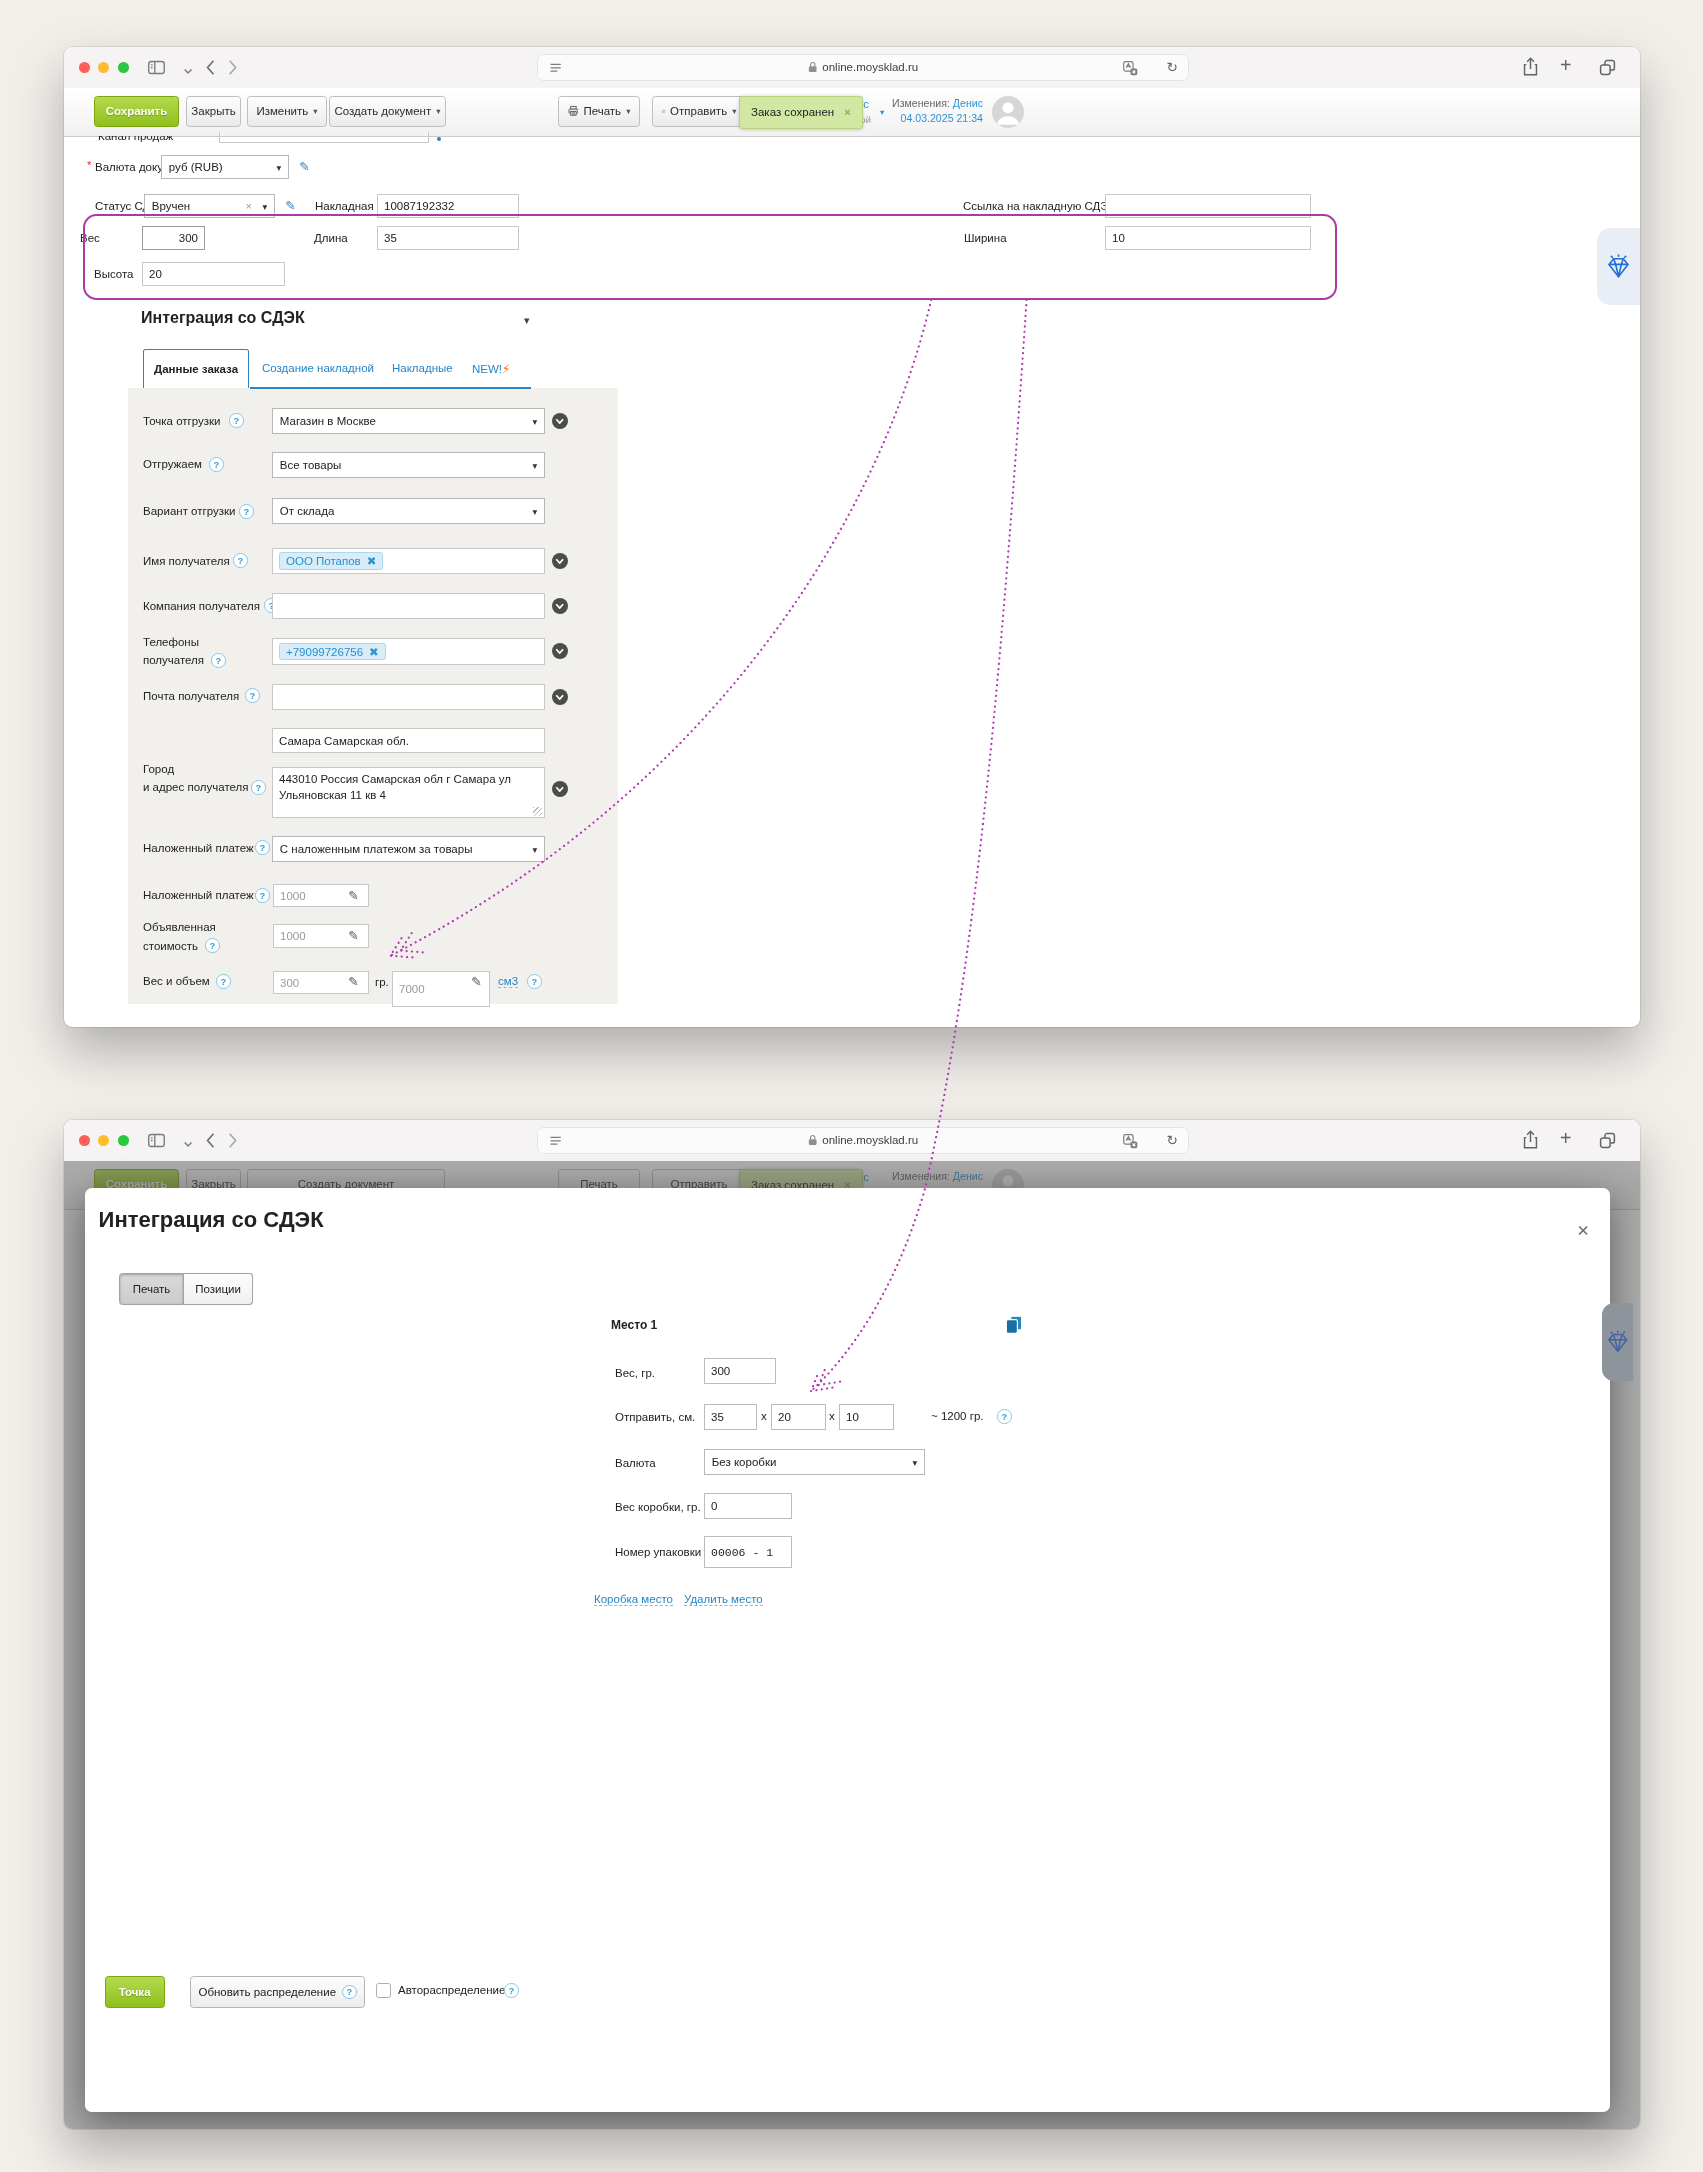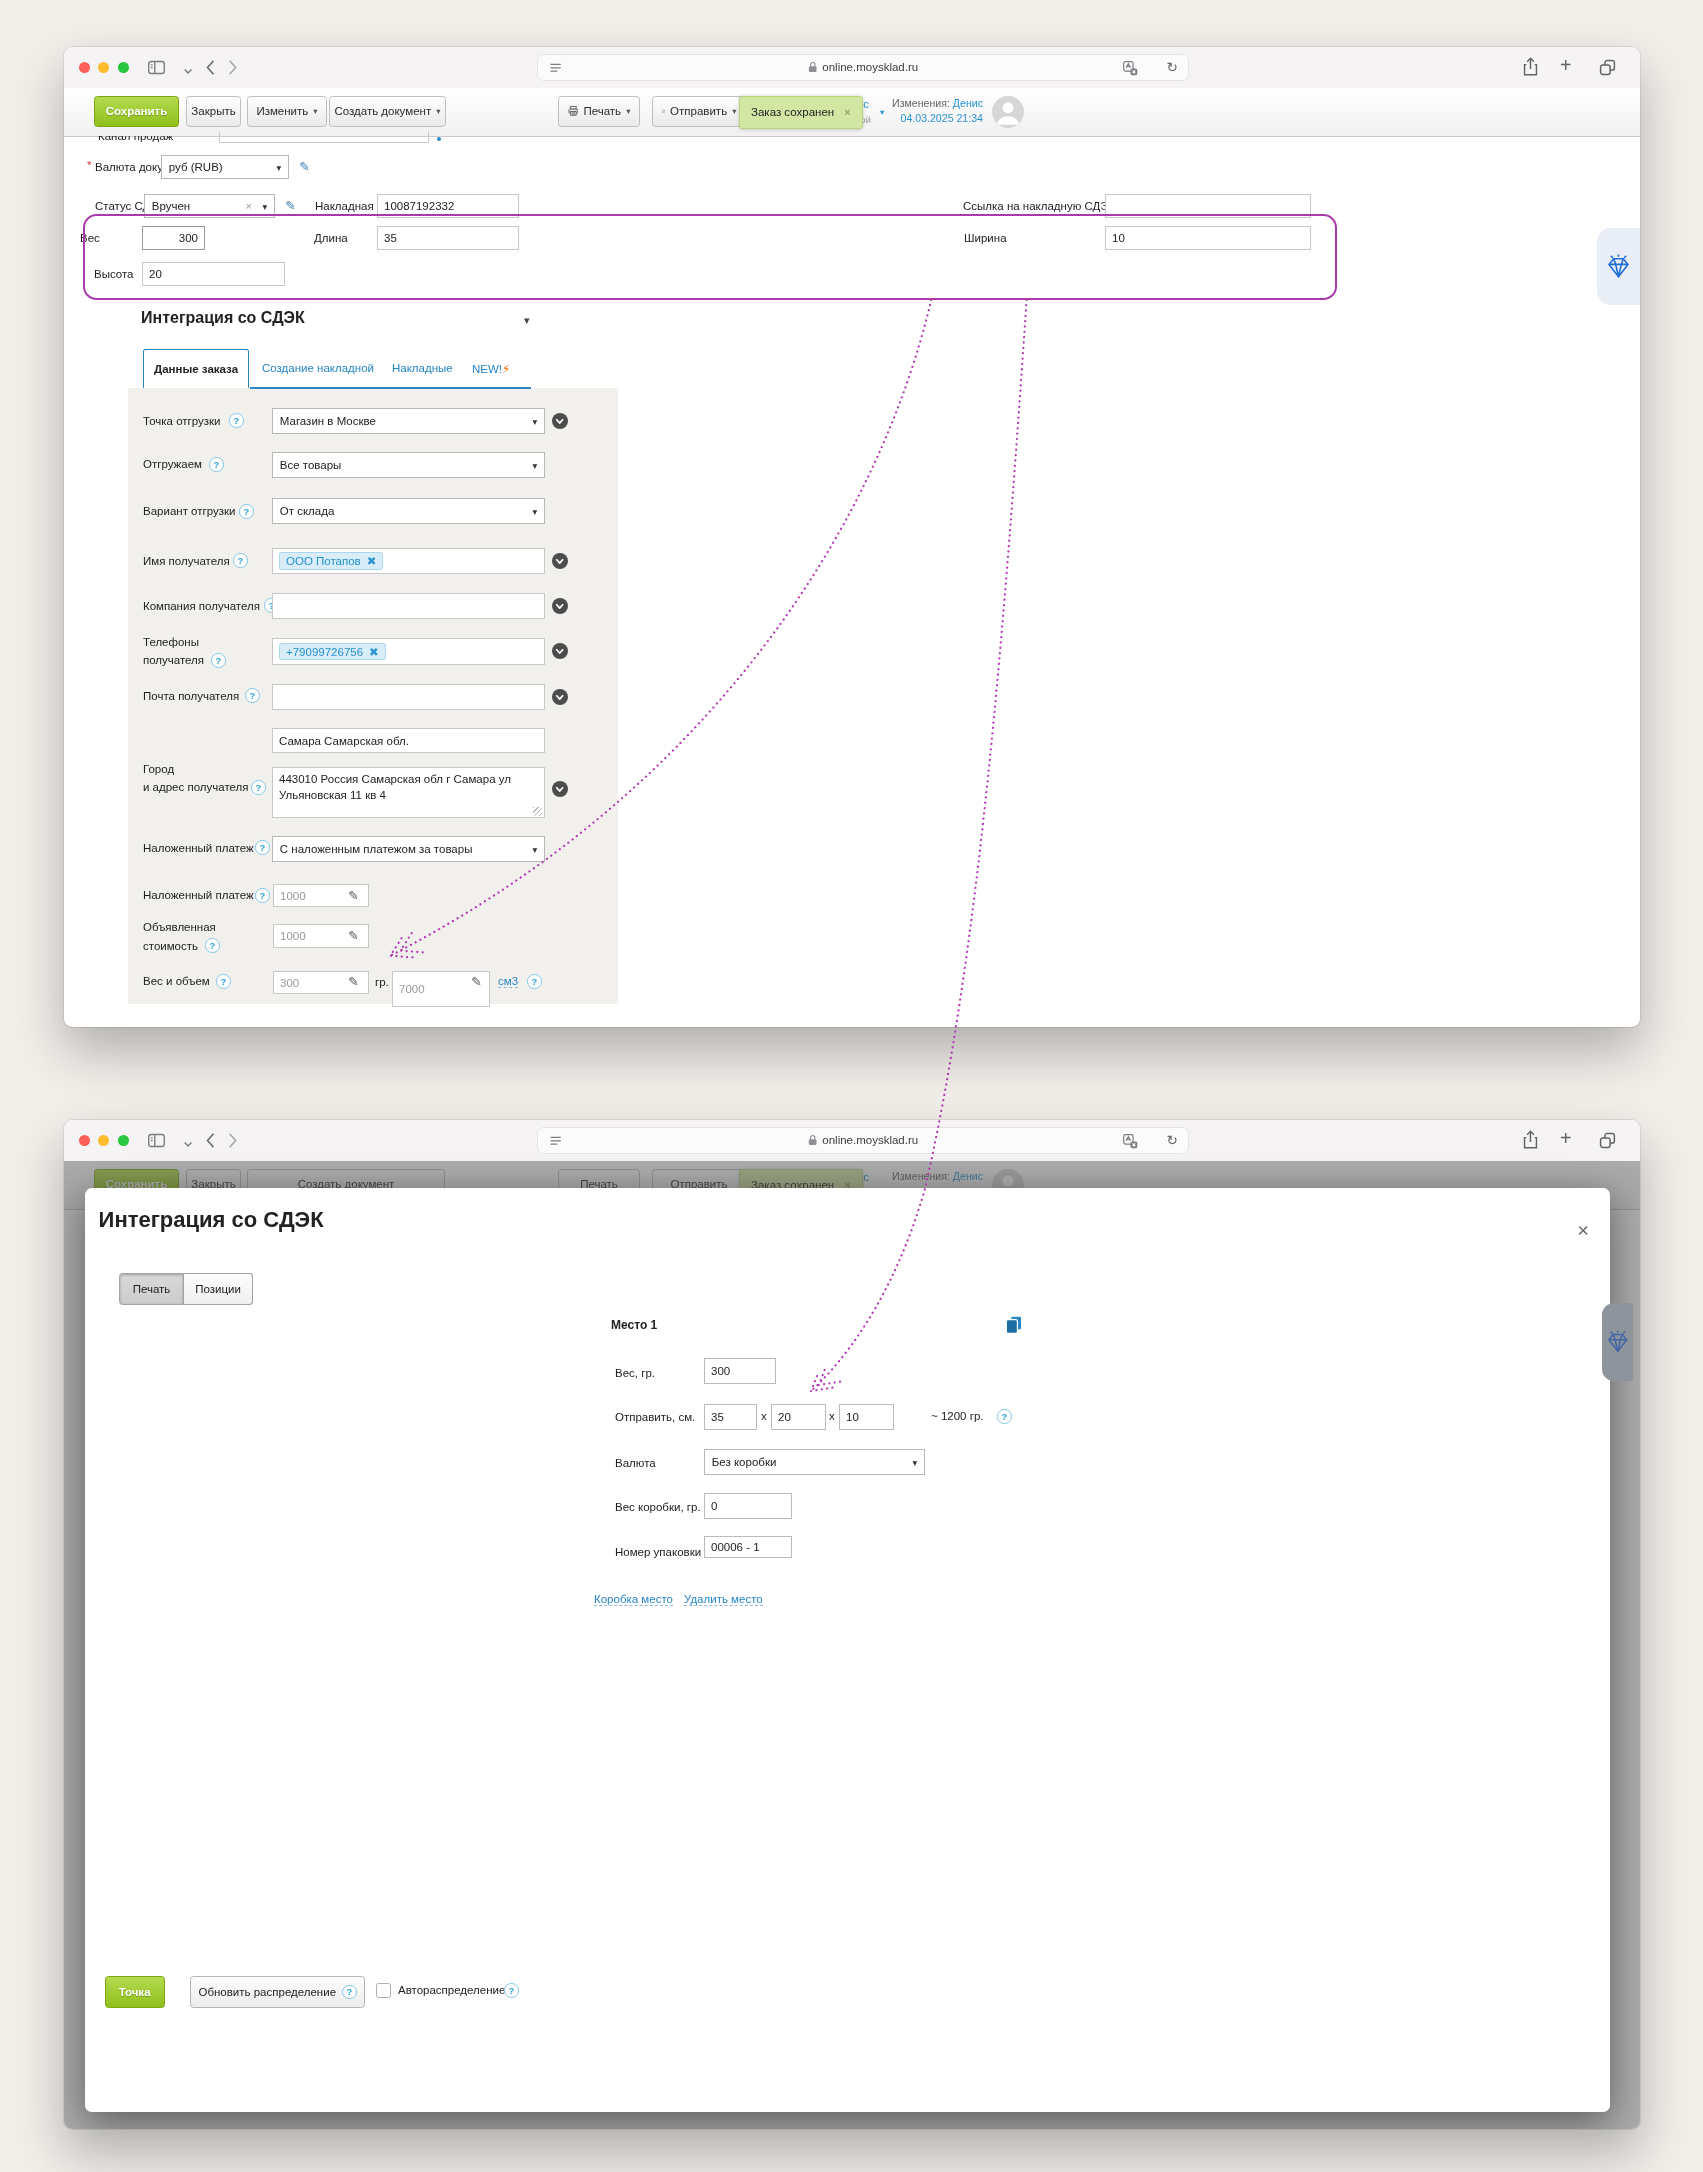--- a/index.html
+++ b/index.html
@@ -522,21 +522,21 @@
     <span class="flabel" style="left:530px;top:269px">Валюта</span>
     <div class="sel" style="left:619px;top:261px;width:221px;height:26.4px">
       <span>Без коробки</span>
       <span class="sc">▾</span>
     </div>
 
     <span class="flabel" style="left:530px;top:313px">Вес коробки, гр.</span>
     <input class="inp" style="left: 619px; top: 305px; width: 88px; height: 26.4px; border-color: rgb(187, 187, 187);" value="0">
 
     <span class="flabel" style="left:530px;top:358px">Номер упаковки</span>
-    <input class="inp" style="left: 619px; top: 348px; width: 88px; height: 22px; border-color: rgb(187, 187, 187);" value="00006 - 1">
+    <input class="inp" style="left: 619px; top: 348px; width: 88px; height: 32px; border-color: rgb(187, 187, 187); font-family: Liberation Mono, monospace;" value="00006 - 1">
 
     <span class="link" style="left:509px;top:405px">Коробка место</span>
     <span class="link" style="left:599px;top:405px">Удалить место</span>
 
     <div class="tbtn btn-green" style="left:19.6px;top:788px;width:60px;height:31.5px;position:absolute">
       <span>Точка</span>
     </div>
     <div class="wbtn" style="left:105px;top:788px;width:175px;height:31.5px">
       <span>Обновить распределение</span>
       <span class="qic" style="position:static">?</span>

